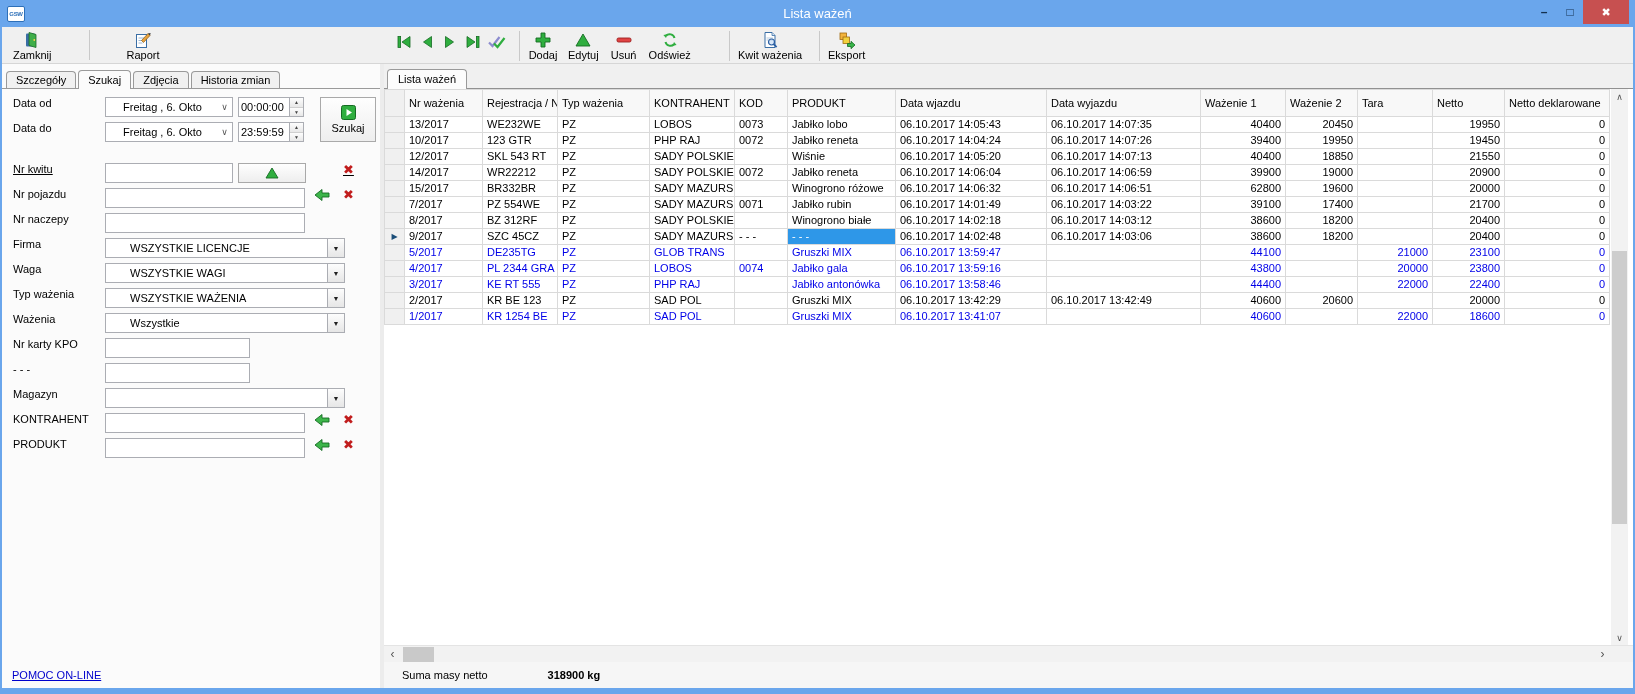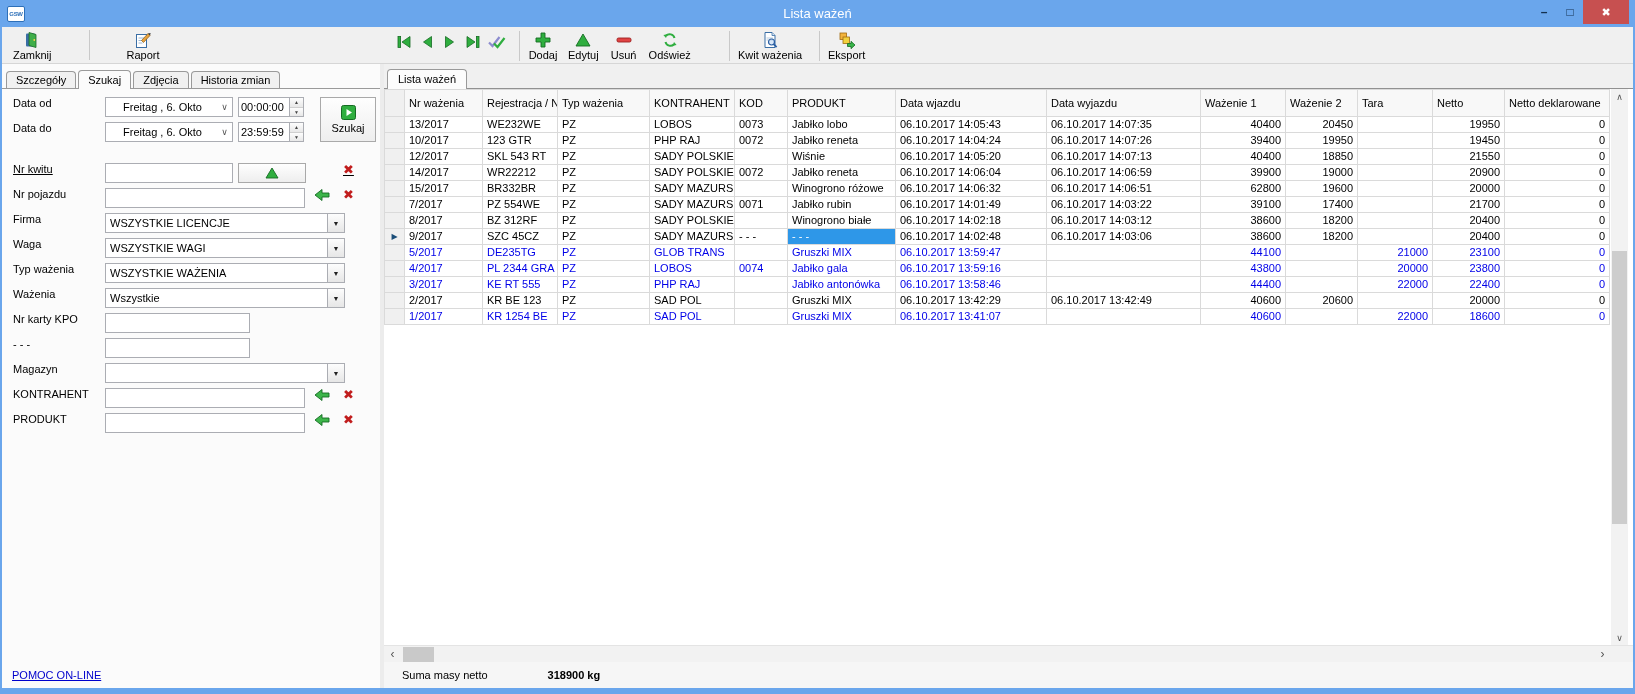--- a/index.html
+++ b/index.html
@@ -45,21 +45,21 @@
   .w-sm{width:128px;} .w-md{width:145px;} .w-lg{width:200px;}
   .datecombo{width:128px;height:20px;border:1px solid #abadb3;background:#fff;display:flex;align-items:center;font-size:11px;}
   .datecombo .dval{flex:1;text-align:center;white-space:nowrap;overflow:hidden;padding-left:2px;}
   .datecombo .chev{width:15px;text-align:center;color:#555;font-size:9px;}
   .timebox{width:66px;height:20px;border:1px solid #abadb3;background:#fff;display:flex;margin-left:5px;}
   .timebox input{flex:1;width:46px;border:none;font:11px "Liberation Sans","DejaVu Sans",sans-serif;padding-left:2px;outline:none;}
   .spin{width:14px;display:flex;flex-direction:column;border-left:1px solid #abadb3;}
   .spin span{flex:1;font-size:5px;line-height:8px;text-align:center;background:linear-gradient(#fdfdfd,#e8e8e8);color:#444;}
   .spin span:first-child{border-bottom:1px solid #cfcfcf;}
   .combo{width:240px;height:20px;border:1px solid #abadb3;background:#fff;display:flex;align-items:center;}
-  .combo .cval{flex:1;font-size:11px;padding-left:4px;white-space:nowrap;overflow:hidden;}
+  .combo .cval{flex:1;font-size:11px;padding-left:4px;white-space:nowrap;overflow:hidden;margin-left:20px;}
   .combo .cbtn{width:17px;height:18px;background:linear-gradient(#fdfdfd,#e6e6e6);border-left:1px solid #abadb3;
       display:flex;align-items:center;justify-content:center;font-size:7px;color:#222;}
   .szukaj-btn{position:absolute;left:318px;top:8px;width:56px;height:45px;border:1px solid #a9a9a9;
       background:linear-gradient(#fefefe,#eeeeee);display:flex;flex-direction:column;align-items:center;justify-content:center;font-size:11px;gap:2px;}
   .tri-btn{width:68px;height:20px;margin-left:5px;border:1px solid #a9a9a9;background:linear-gradient(#fefefe,#eeeeee);
       display:flex;align-items:center;justify-content:center;}
   .garrow{margin-left:9px;display:flex;align-items:center;}
   .redx{margin-left:13px;font-size:13px;color:var(--icon-red,#c11d1d);line-height:13px;}
   .help-link{position:absolute;left:10px;bottom:7px;font-size:11px;color:var(--link,#0000cc);text-decoration:underline;}
   
@@ -309,20 +309,24 @@
           <span class="lbl">Nr pojazdu</span>
           <input class="tinput w-lg" value="" style="">
           <span class="garrow">
             <svg width="16" height="14" viewBox="0 0 16 14">
                 <path d="M8 1.5 v3.5 H15 v4 H8 v3.5 L1 7 Z" fill="#3db54a" stroke="#156b22" stroke-width="0.9"></path>
               </svg>
           </span>
           <span class="redx">✖</span>
         </div>
 
+        <div class="frow">
+          <span class="lbl">Nr naczepy</span>
+          <input class="tinput w-lg" value="" style="">
+        </div>
 
         <div class="frow">
           <span class="lbl">Firma</span>
           <div class="combo">
             <span class="cval">WSZYSTKIE LICENCJE</span>
             <span class="cbtn">▼</span>
           </div>
         </div>
 
         <div class="frow">

